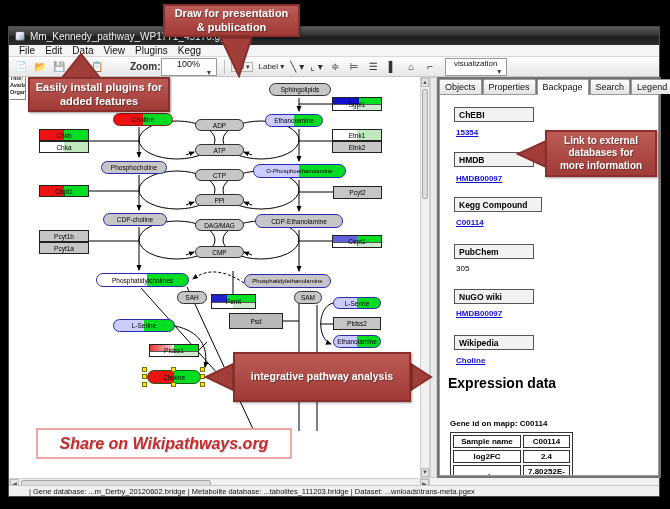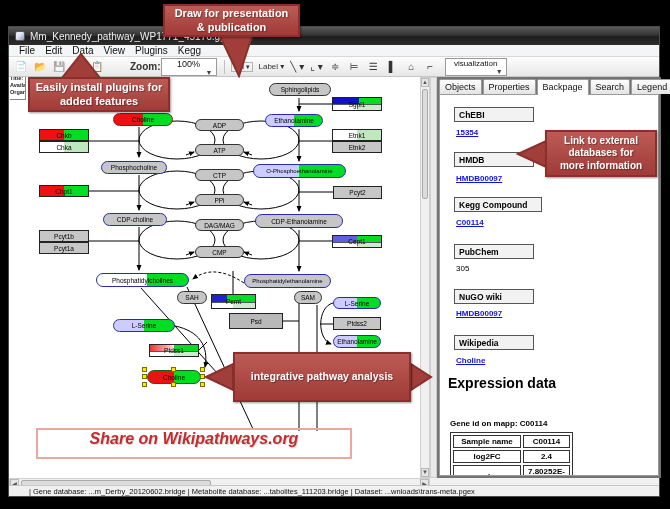--- a/index.html
+++ b/index.html
@@ -72,22 +72,22 @@
   #exptable { position:absolute; left:10px; top:337px; border:1px solid #333; background:#fff; border-spacing:2px; border-collapse:separate; }
   #exptable td { border:1px solid #333; font-size:8px; font-weight:bold; text-align:center; padding:1px 4px; height:12px; }
   #exptable td.c1 { width:68px; } #exptable td.c2 { width:46px; }
 
   
   .callout { position:absolute; z-index:20; background:linear-gradient(#bc5b56,#a03b37); border:2px solid #8a2f2b;
     color:#fff; font-weight:bold; text-align:center; display:flex; flex-direction:column; justify-content:center;
     text-shadow:1px 1px 1px rgba(0,0,0,0.35); box-shadow:1px 1px 2px rgba(0,0,0,0.4); }
   .callout div { line-height:1.25; }
   .ar { position:absolute; z-index:19; }
-  #share { position:absolute; left:27px; top:401px; width:316px; height:31px; border:2px solid #eda6a0; z-index:20;
-    display:flex; align-items:flex-start; justify-content:center; }
+  #share { position:absolute; left:27px; top:401px; width:256px; height:31px; border:2px solid #eda6a0; z-index:20;
+    display:flex; align-items:center; justify-content:center; }
   #share span { font-size:16px; font-weight:bold; font-style:italic; color:#c32c2c; text-shadow:1px 1px 0 #d8d8d8; white-space:nowrap; }
 
   svg { position:absolute; z-index:1; }
 </style>
 </head>
 <body>
 
 <div id="stage">
 
   <div id="win">

